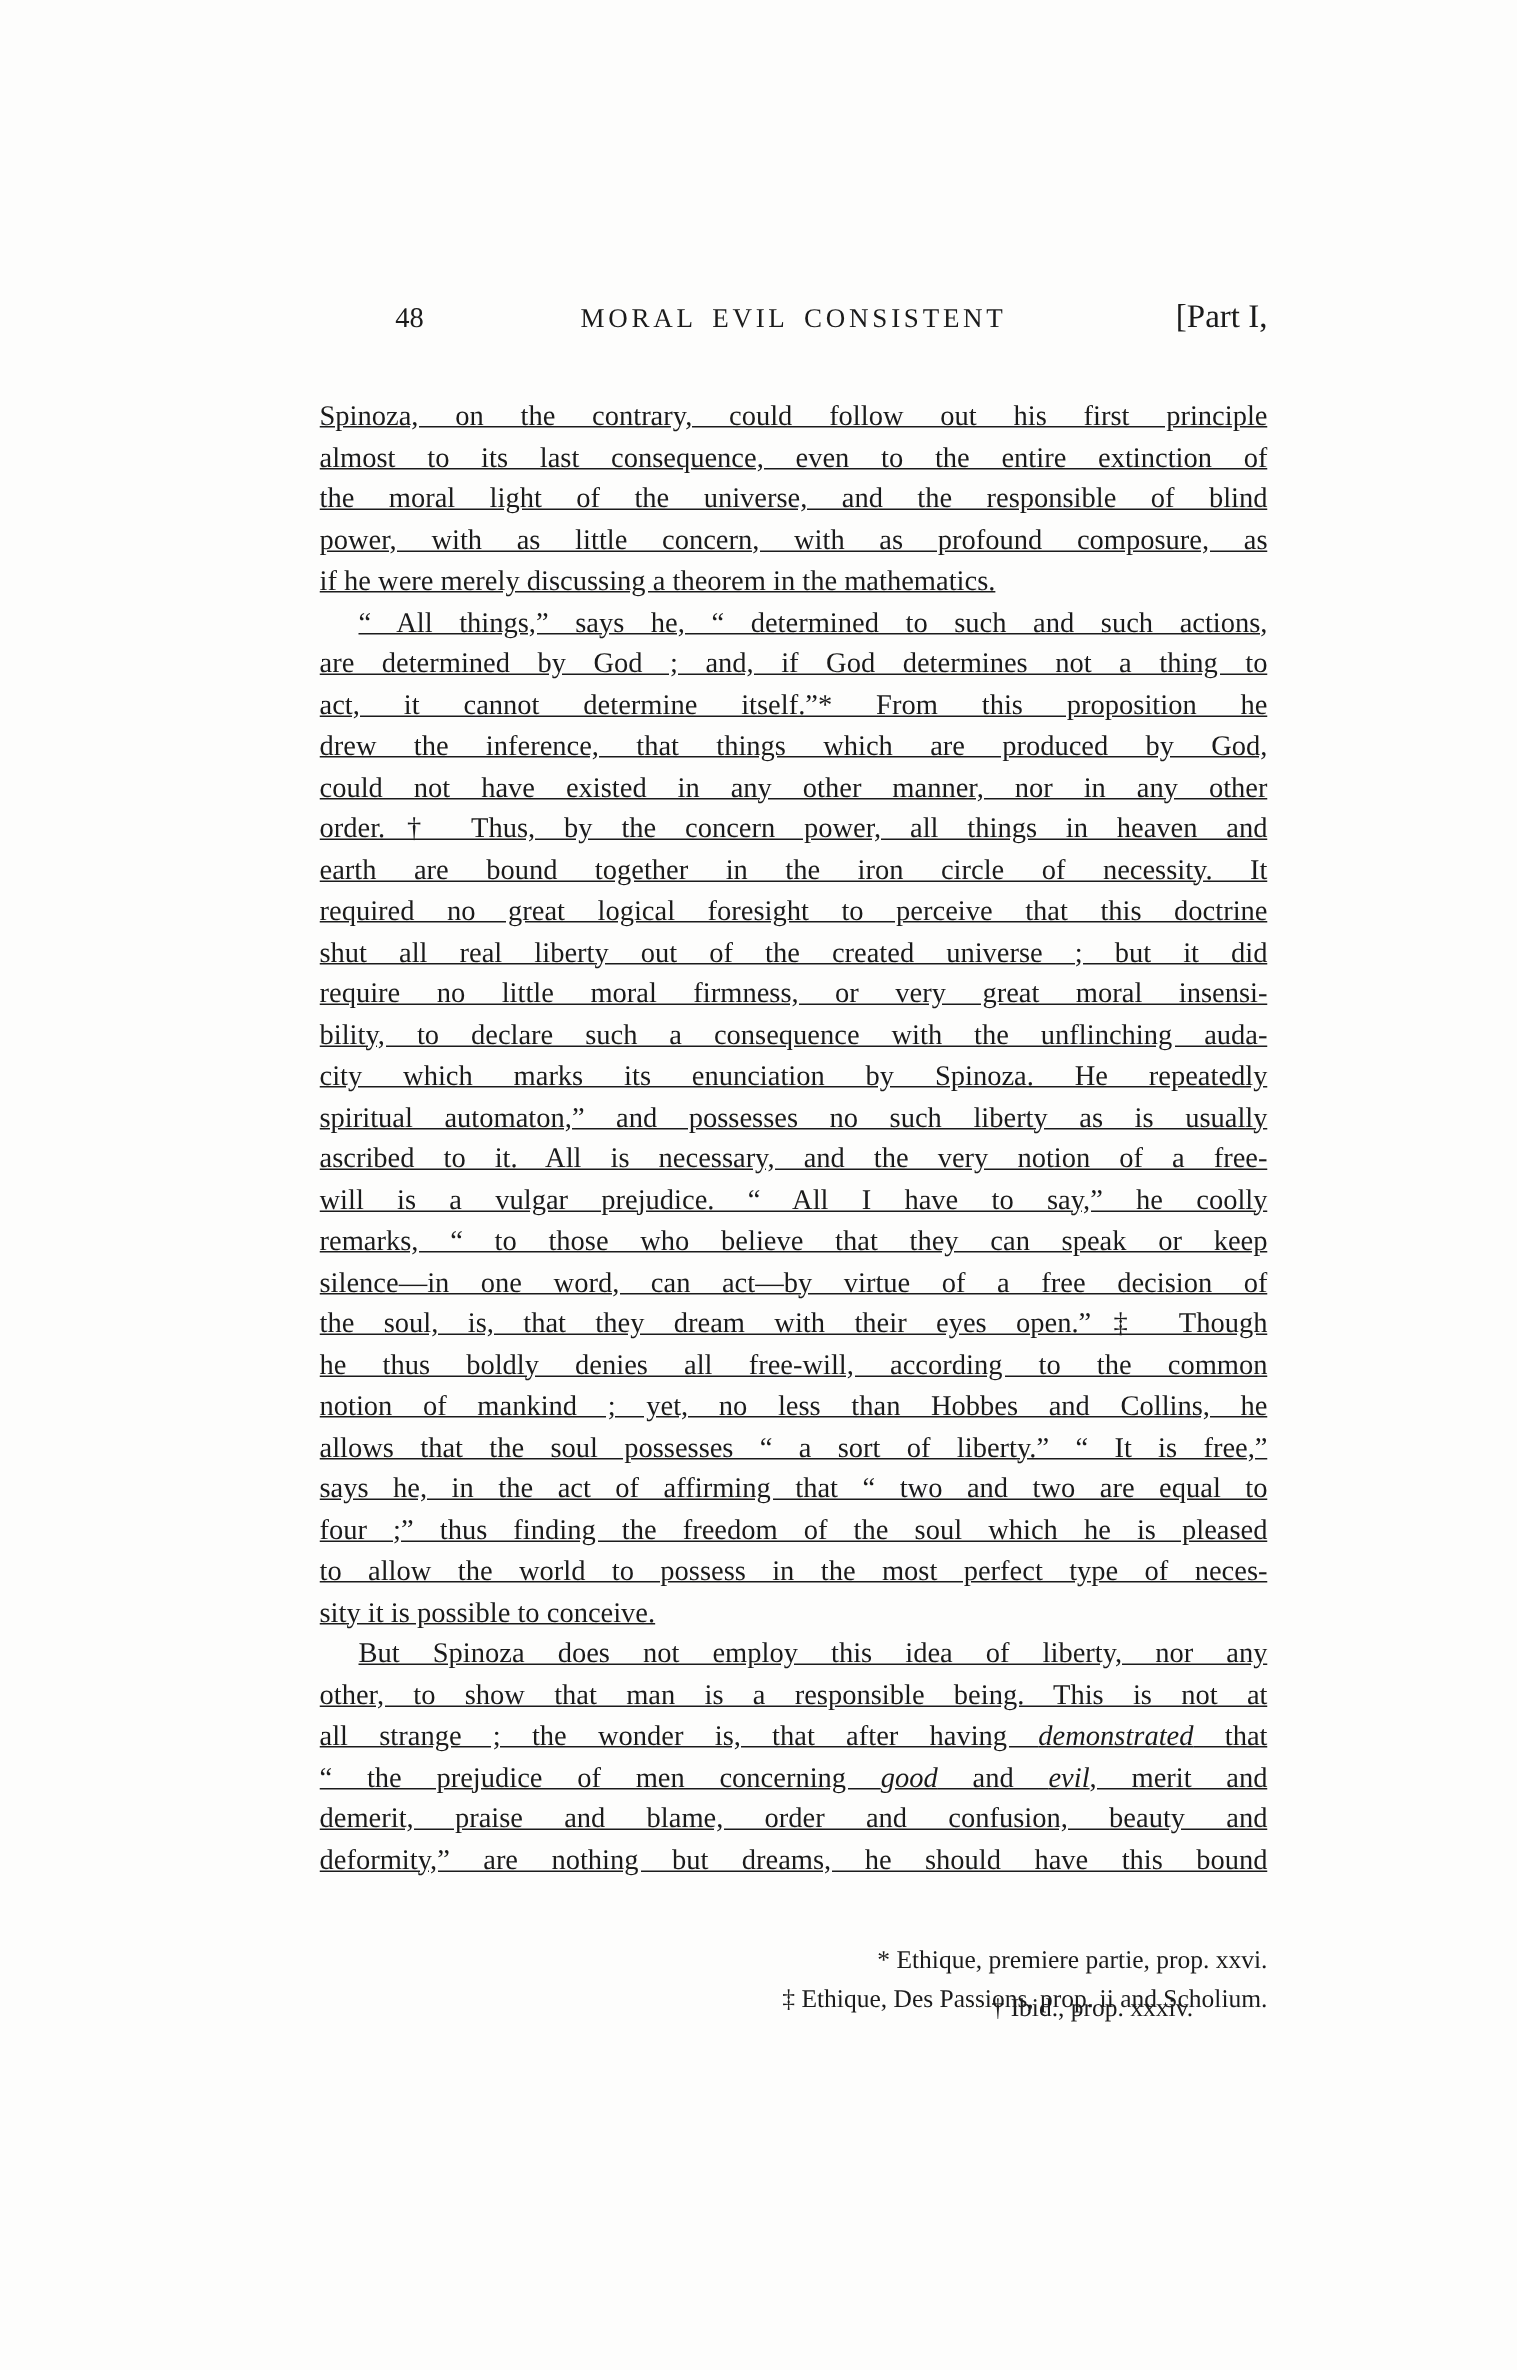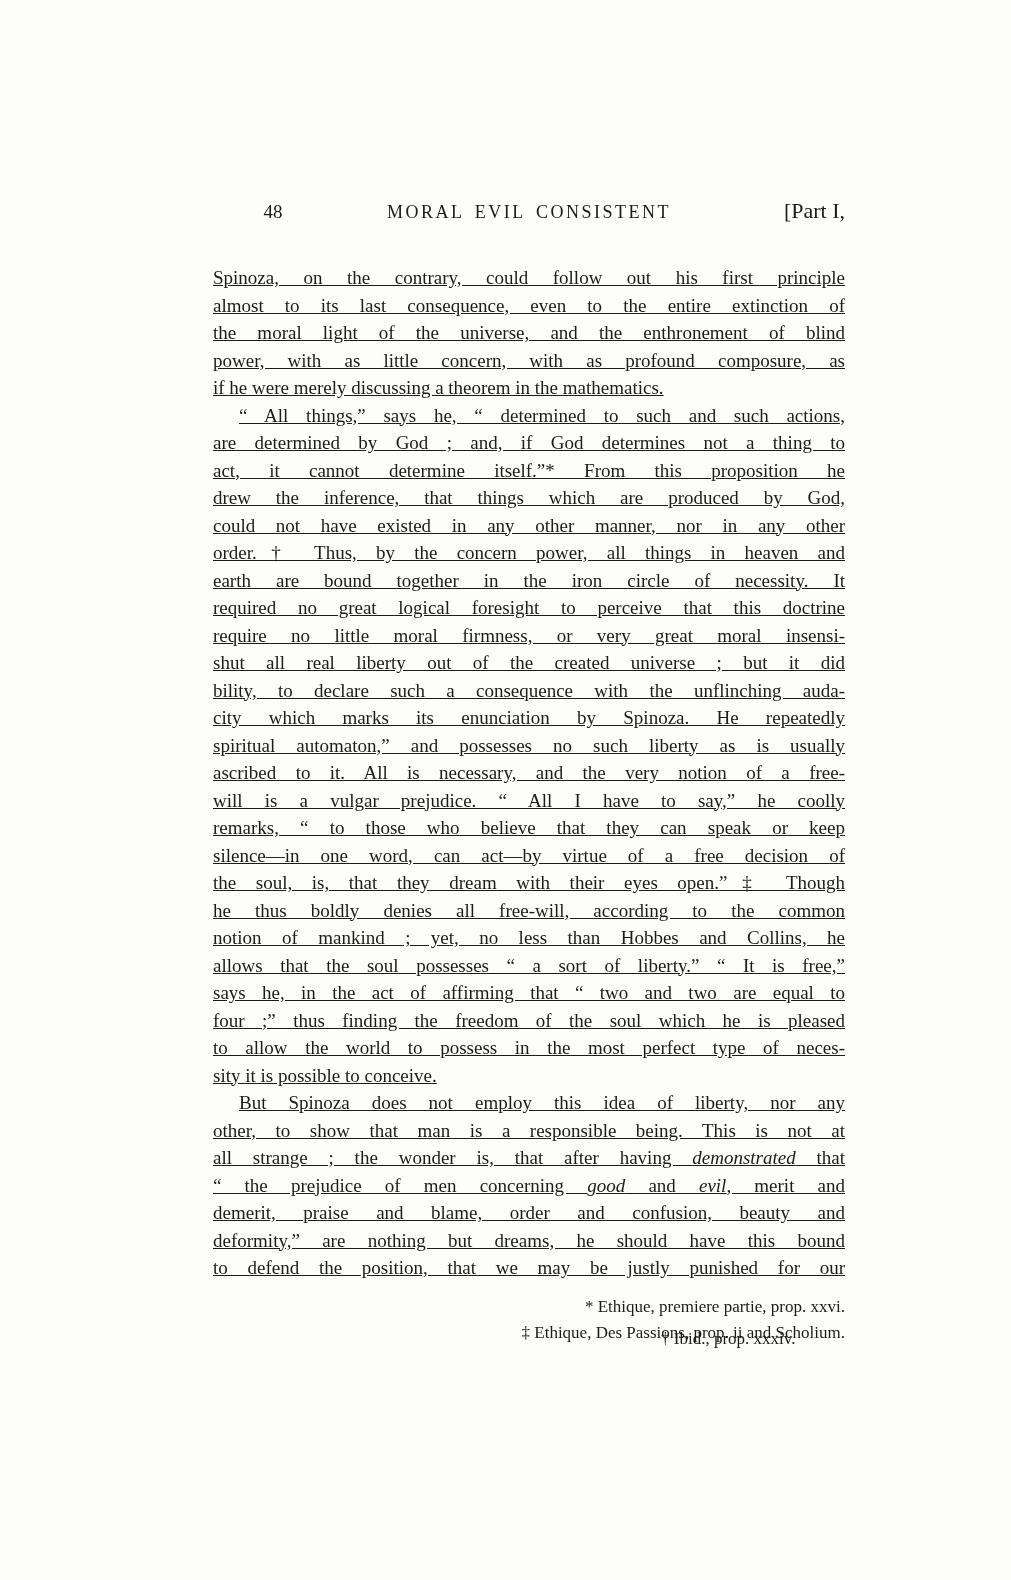--- a/index.html
+++ b/index.html
@@ -96,35 +96,35 @@
 <div class="page-header">
   <span class="page-number">48</span>
   <span class="running-title">MORAL EVIL CONSISTENT</span>
   <span class="part-label">[Part I,</span>
 </div>
 
 <div class="body-text" id="body-text">
     <div class="paragraph">
       <div class="text-line"><span>Spinoza, on the contrary, could follow out his first principle</span></div>
       <div class="text-line"><span>almost to its last consequence, even to the entire extinction of</span></div>
-      <div class="text-line"><span>the moral light of the universe, and the enthronement of blind</span></div>
+      <div class="text-line"><span>the moral light of the universe, and the responsible of blind</span></div>
       <div class="text-line"><span>power, with as little concern, with as profound composure, as</span></div>
       <div class="text-line short-last"><span>if he were merely discussing a theorem in the mathematics.</span></div>
     </div>
     <div class="paragraph">
       <div class="text-line indent-first"><span>“ All things,” says he, “ determined to such and such actions,</span></div>
       <div class="text-line"><span>are determined by God ; and, if God determines not a thing to</span></div>
       <div class="text-line"><span>act, it cannot determine itself.”* From this proposition he</span></div>
       <div class="text-line"><span>drew the inference, that things which are produced by God,</span></div>
       <div class="text-line"><span>could not have existed in any other manner, nor in any other</span></div>
       <div class="text-line"><span>order.† Thus, by the concern power, all things in heaven and</span></div>
       <div class="text-line"><span>earth are bound together in the iron circle of necessity. It</span></div>
       <div class="text-line"><span>required no great logical foresight to perceive that this doctrine</span></div>
+      <div class="text-line"><span>shut all real liberty out of the created universe ; but it did</span></div>
       <div class="text-line"><span>require no little moral firmness, or very great moral insensi-</span></div>
-      <div class="text-line"><span>shut all real liberty out of the created universe ; but it did</span></div>
       <div class="text-line"><span>bility, to declare such a consequence with the unflinching auda-</span></div>
       <div class="text-line"><span>city which marks its enunciation by Spinoza. He repeatedly</span></div>
       <div class="text-line"><span>spiritual automaton,” and possesses no such liberty as is usually</span></div>
       <div class="text-line"><span>ascribed to it. All is necessary, and the very notion of a free-</span></div>
       <div class="text-line"><span>will is a vulgar prejudice. “ All I have to say,” he coolly</span></div>
       <div class="text-line"><span>remarks, “ to those who believe that they can speak or keep</span></div>
       <div class="text-line"><span>silence—in one word, can act—by virtue of a free decision of</span></div>
       <div class="text-line"><span>the soul, is, that they dream with their eyes open.”‡ Though</span></div>
       <div class="text-line"><span>he thus boldly denies all free-will, according to the common</span></div>
       <div class="text-line"><span>notion of mankind ; yet, no less than Hobbes and Collins, he</span></div>
@@ -134,21 +134,20 @@
       <div class="text-line"><span>to allow the world to possess in the most perfect type of neces-</span></div>
       <div class="text-line short-last"><span>sity it is possible to conceive.</span></div>
     </div>
     <div class="paragraph">
       <div class="text-line indent-first"><span>But Spinoza does not employ this idea of liberty, nor any</span></div>
       <div class="text-line"><span>other, to show that man is a responsible being. This is not at</span></div>
       <div class="text-line"><span>all strange ; the wonder is, that after having </span><span class="italic">demonstrated</span><span> that</span></div>
       <div class="text-line"><span>“ the prejudice of men concerning </span><span class="italic">good</span><span> and </span><span class="italic">evil</span><span>, merit and</span></div>
       <div class="text-line"><span>demerit, praise and blame, order and confusion, beauty and</span></div>
       <div class="text-line"><span>deformity,” are nothing but dreams, he should have this bound</span></div>
-      <div class="text-line"><span>to defend the position, that we may be justly punished for our</span></div>
     </div>
   </div>
 
 <div class="footnotes">
   <div class="footnote-line-1">
     <span>* Ethique, premiere partie, prop. xxvi.</span>
     <span class="footnote-right">† Ibid., prop. xxxiv.</span>
   </div>
   <div class="footnote-line-2">
     <span>‡ Ethique, Des Passions, prop. ii and Scholium.</span>

